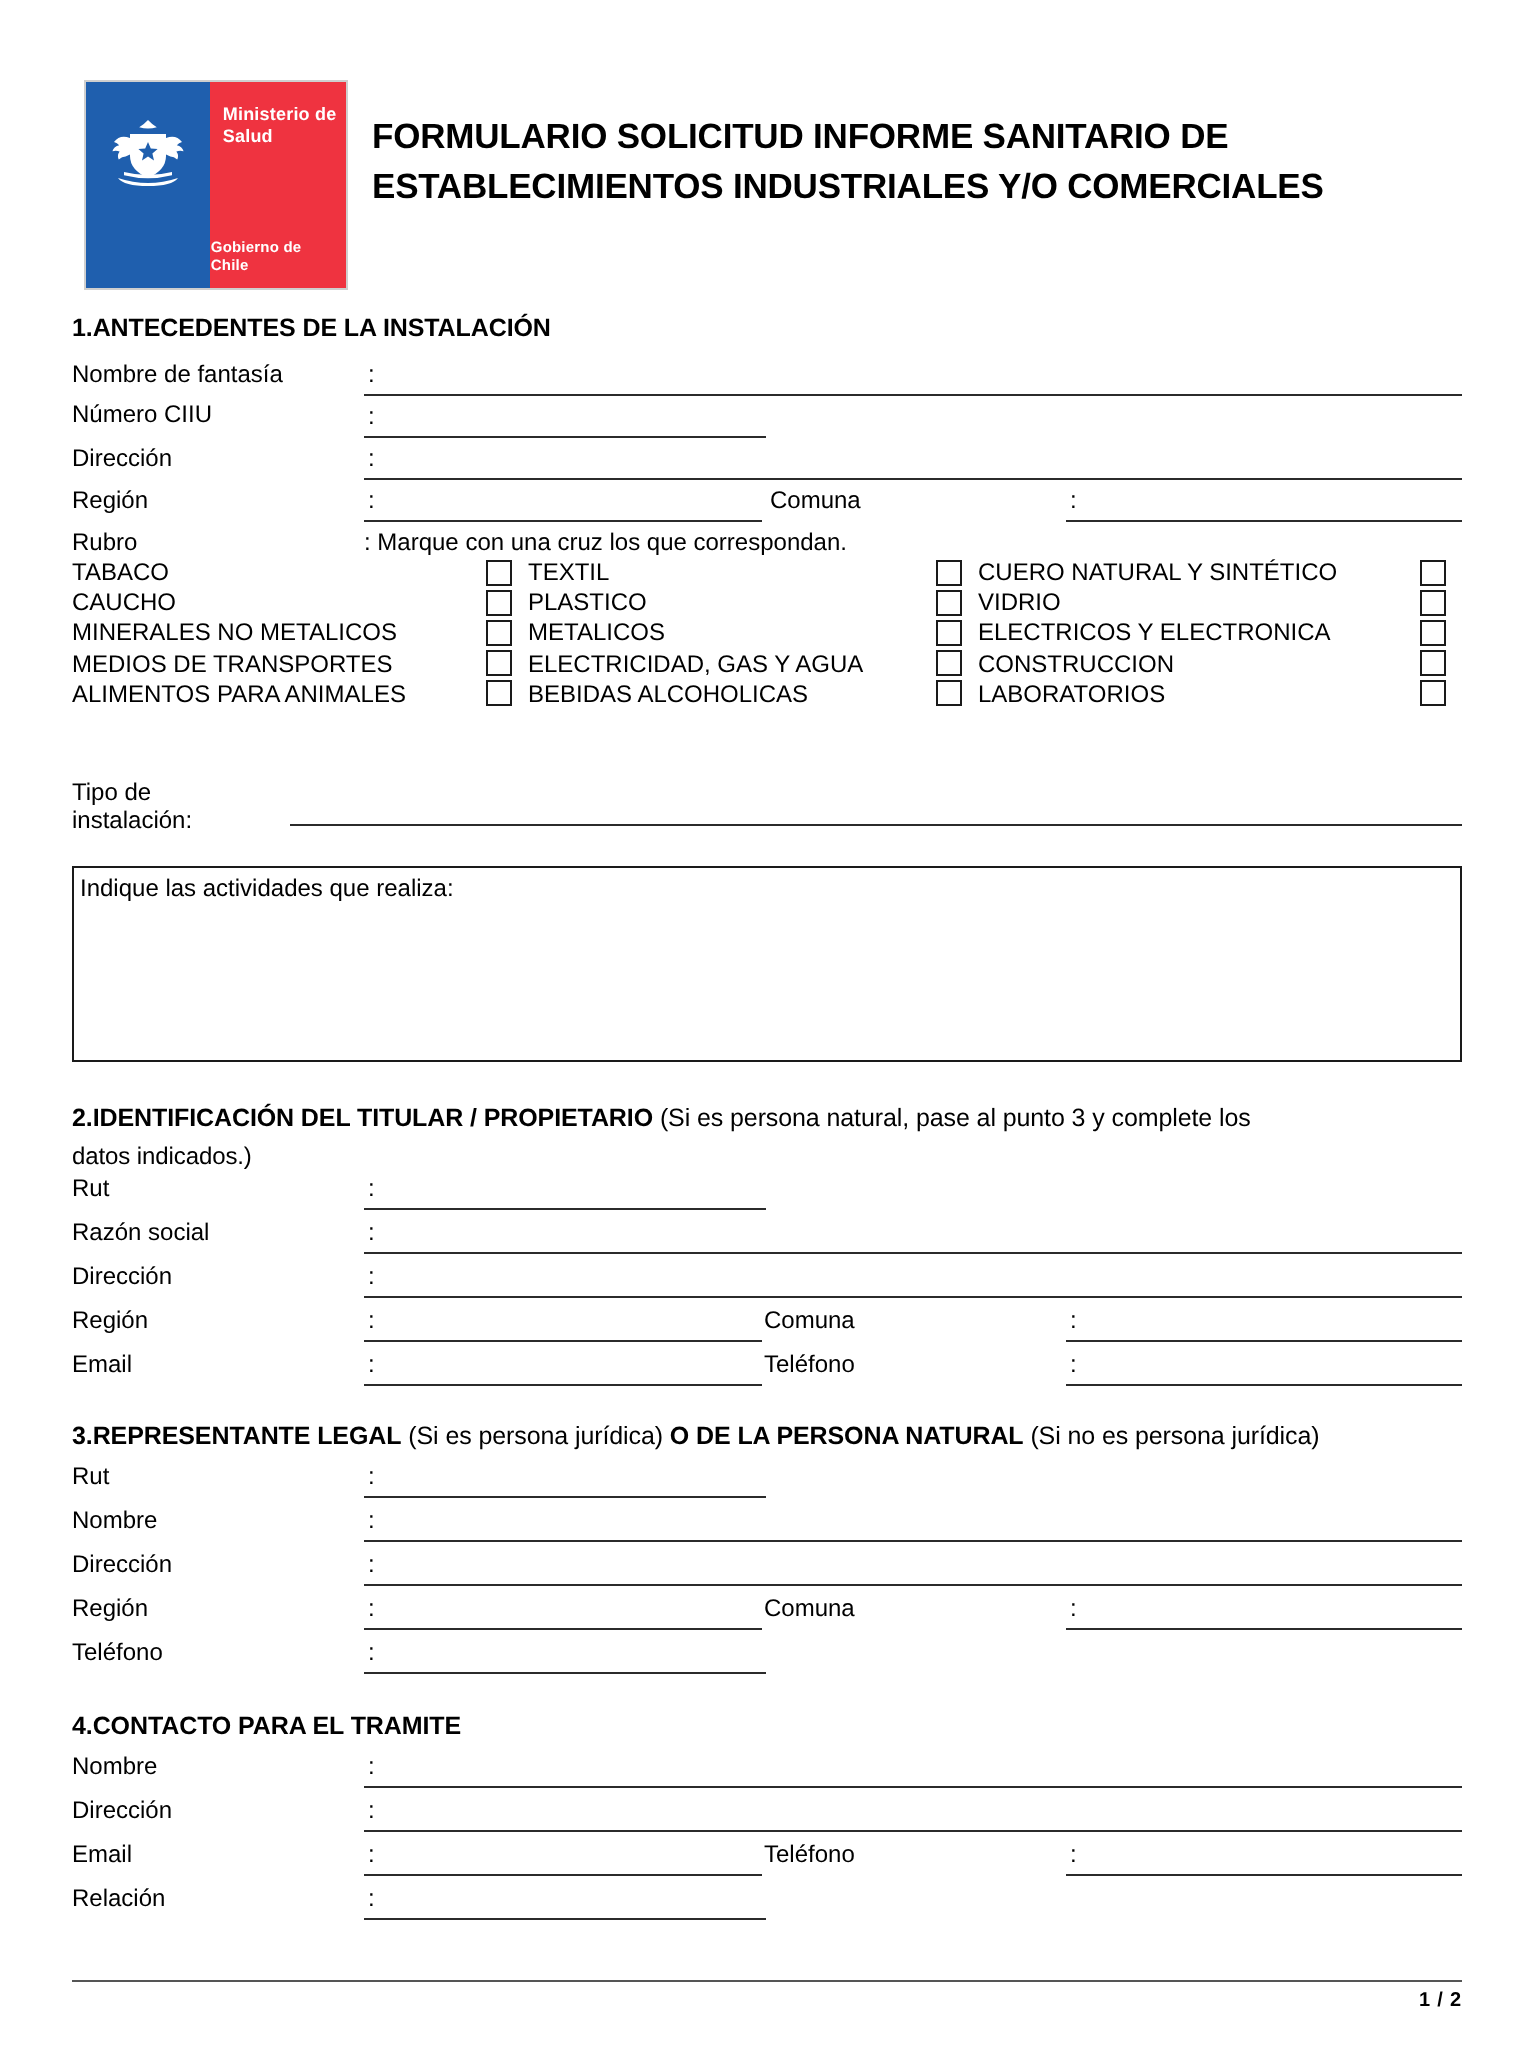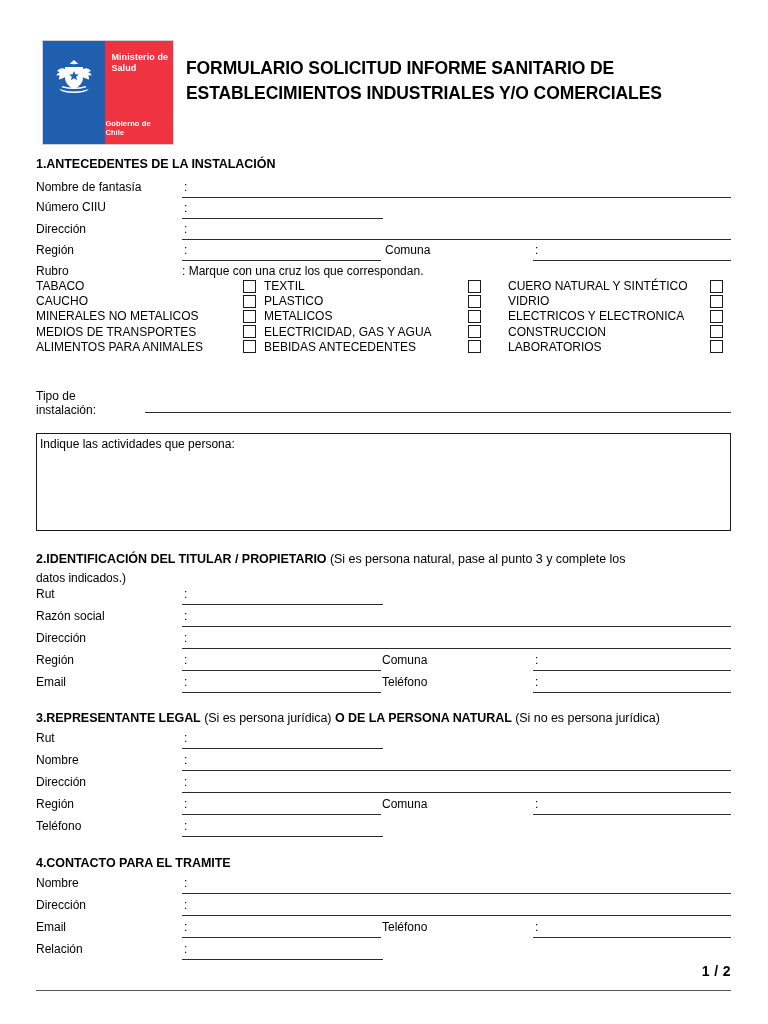--- a/index.html
+++ b/index.html
@@ -157,21 +157,21 @@
   .cb-l2 {
     position: absolute;
     left: 264px;
     top: 0;
     font-size: 12px;
     line-height: 13px;
     white-space: nowrap;
   }
   .cb-l3 {
     position: absolute;
-    left: 508px;
+    left: 489px;
     top: 0;
     font-size: 12px;
     line-height: 13px;
     white-space: nowrap;
   }
   .cbox {
     position: absolute;
     width: 13px;
     height: 13px;
     border: 1.3px solid #1a1a1a;
@@ -207,22 +207,22 @@
     position: absolute;
     left: 36px;
     top: 990px;
     width: 695px;
     height: 0;
     border-top: 1.3px solid #555555;
   }
   .pagenum {
     position: absolute;
     right: 37px;
-    top: 963px;
-    font-size: 14px;
+    top: 995px;
+    font-size: 10px;
     font-weight: bold;
     letter-spacing: 0.4px;
   }
 </style>
 </head>
 <body>
 
 <div class="page">
 
   <div class="header">
@@ -316,34 +316,34 @@
       <span class="cbox c1"></span>
       <span class="cb-l2">ELECTRICIDAD, GAS Y AGUA</span>
       <span class="cbox c2"></span>
       <span class="cb-l3">CONSTRUCCION</span>
       <span class="cbox c3"></span>
     </div>
 
     <div class="cbrow">
       <span class="cb-l1">ALIMENTOS PARA ANIMALES</span>
       <span class="cbox c1"></span>
-      <span class="cb-l2">BEBIDAS ANTECEDENTES</span>
+      <span class="cb-l2">BEBIDAS ALCOHOLICAS</span>
       <span class="cbox c2"></span>
       <span class="cb-l3">LABORATORIOS</span>
       <span class="cbox c3"></span>
     </div>
 
   </div>
 
   <div class="flabel" style="top:389px;">Tipo de</div>
   <div class="flabel" style="top:403px;">instalación:</div>
   <div class="fline" style="left:145px; top:412px; width:586px;"></div>
 
   <div class="actbox">
-    <div class="actbox-label">Indique las actividades que persona:</div>
+    <div class="actbox-label">Indique las actividades que realiza:</div>
   </div>
 
   <div class="sec-head" style="top:552px; width:700px;"><span>2.IDENTIFICACIÓN DEL TITULAR / PROPIETARIO</span><span class="thin"> (Si es persona natural, pase al punto 3 y complete los</span></div>
   <div class="sec-head thin" style="top:571px; font-weight:normal; font-size:12px;">datos indicados.)</div>
 
   <div class="flabel" style="top:587px;">Rut</div>
   <div class="fcolon" style="left:184px; top:587px;">:</div>
   <div class="fline" style="left:182px; top:604px; width:201px;"></div>
 
   <div class="flabel" style="top:609px;">Razón social</div>

